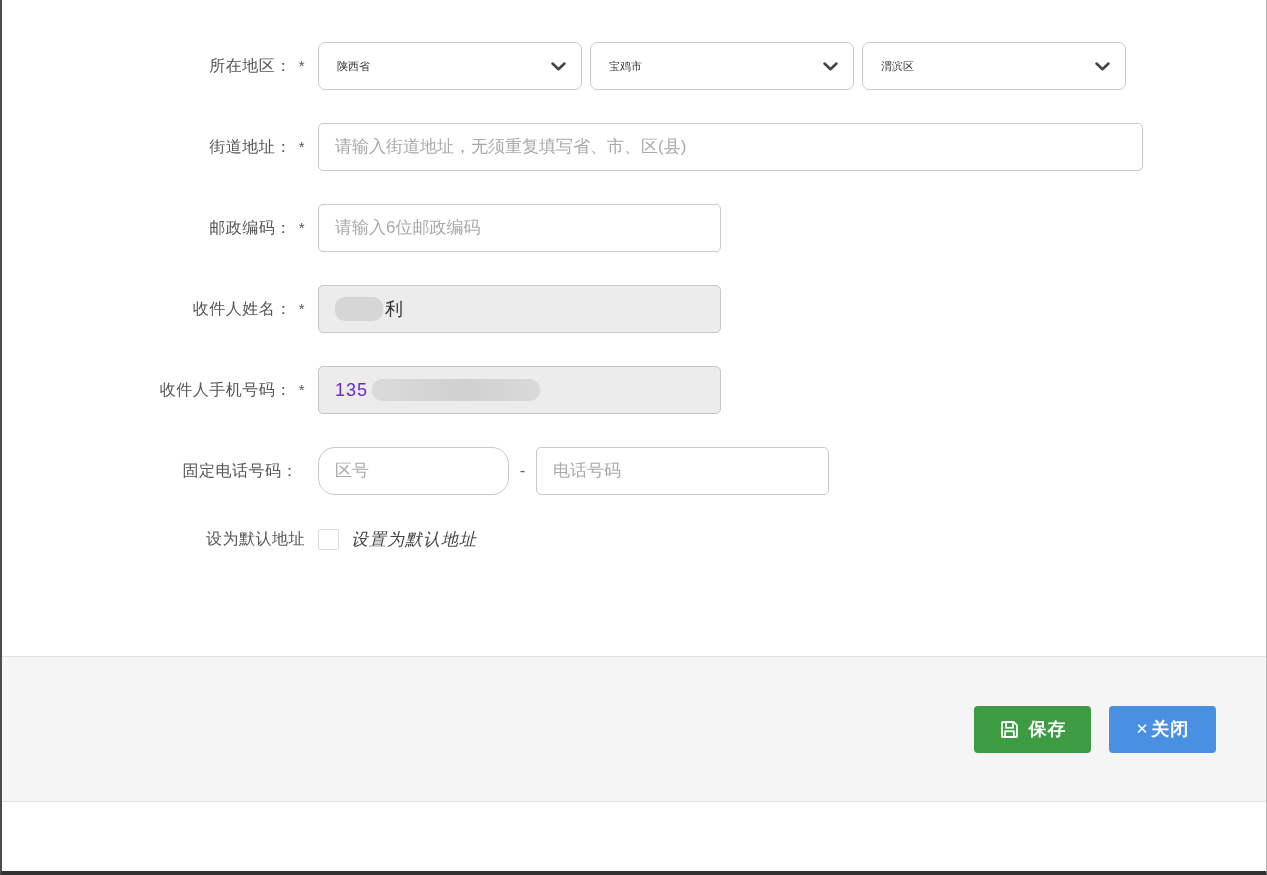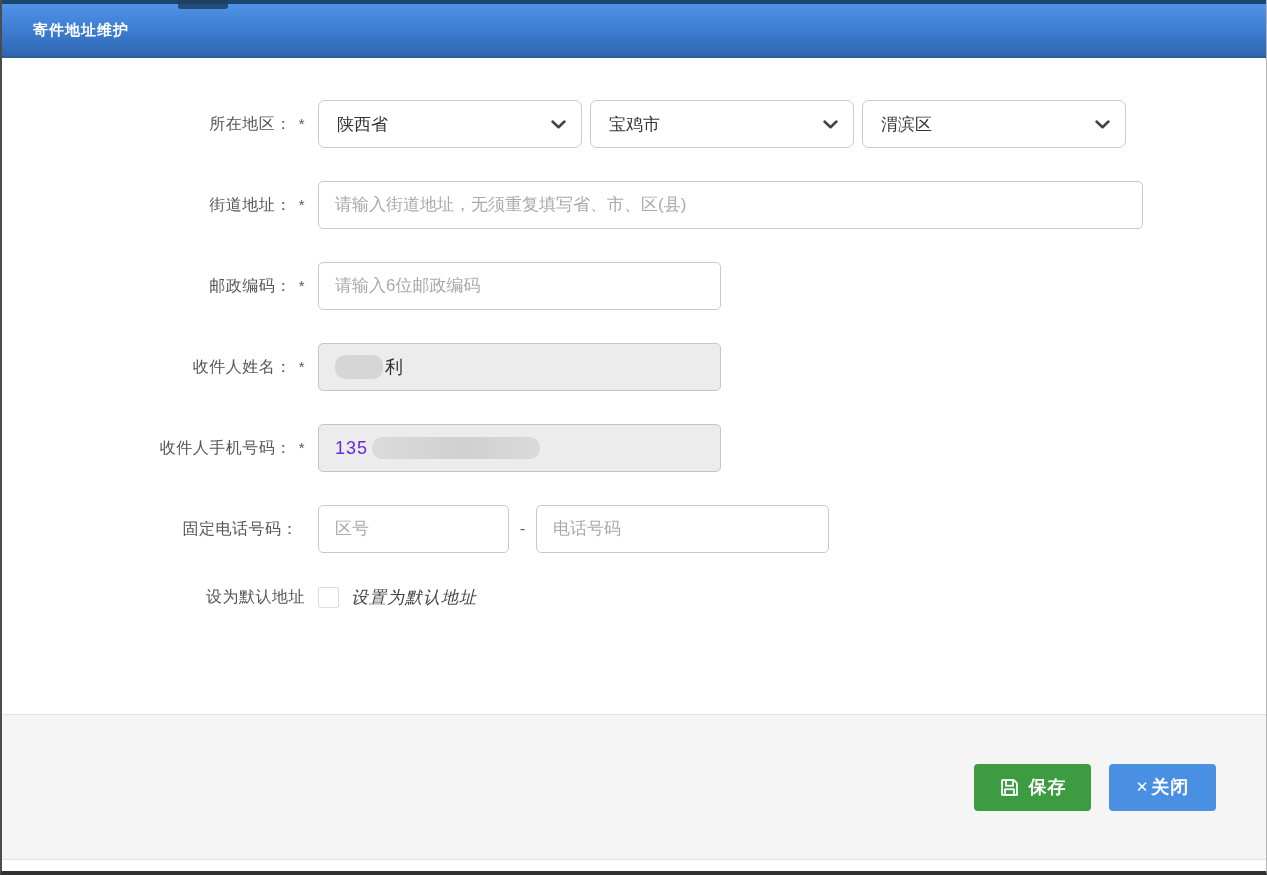--- a/index.html
+++ b/index.html
@@ -20,30 +20,30 @@
   .dialog-body { height:656px; padding-top:42px; overflow:hidden; }
   .form-row { display:flex; align-items:center; margin-bottom:33px; }
   .lbl { width:303px; text-align:right; font-size:16px; color:#555;
          flex:0 0 303px; letter-spacing:.5px; }
   .req { margin-left:7px; font-size:15px; color:#555; }
   .controls { display:flex; align-items:center; margin-left:13px; }
   
   .select-wrap { position:relative; width:264px; height:48px; background:#fff;
     border:1px solid #c9c9c9; border-radius:7px; display:flex; align-items:center;
     padding:0 38px 0 18px; margin-right:8px; cursor:pointer; }
-  .sel-text { font-size:17px; color:#333; }
+  .sel-text { font-size:11px; color:#333; }
   .chev { position:absolute; right:14px; top:50%; transform:translateY(-45%);
           line-height:0; }
   
   .txt { height:48px; border:1px solid #c9c9c9; border-radius:5px;
          font-size:17px; color:#4c1d95; padding:0 16px; background:#fff; outline:none;
          font-family:"Liberation Sans","DejaVu Sans",sans-serif; }
   .txt::placeholder { color:#a9a9a9; opacity:1; }
   .w-street { width:825px; } .w-mid { width:403px; }
-  .w-area { width:191px; } .w-phone { width:293px; }
+  .w-area { width:191px;border-radius:17px; } .w-phone { width:293px; }
   .dash { width:27px; text-align:center; color:#666; font-size:17px; }
   
   .disabled-box { width:403px; height:48px; background:#ececec;
     border:1px solid #c6c6c6; border-radius:5px; display:flex; align-items:center;
     padding:0 16px; font-size:18px; color:#444; }
   .blur-blob { display:inline-block; height:24px; width:48px; border-radius:10px;
     background:#d6d6d6; margin-right:2px; vertical-align:middle; }
   .blur-blob.long { height:22px; width:168px; margin-left:4px;
     background:linear-gradient(90deg,#dbdbdb,#d0d0d0 55%,#dadada); }
   .name-char { color:#333; }
@@ -64,24 +64,20 @@
   .btn-save { width:117px; background:#3d9b41; gap:9px; }
   .btn-close { width:107px; background:#4a90e2; gap:2px; }
   .btn .x { font-size:15px; font-weight:bold; }
   .icon-svg { line-height:0; display:inline-block; }
 </style>
 </head>
 <body>
 
 <div class="dialog">
 
-  <div class="dialog-header">
-    <span class="dialog-title">寄件地址维护</span>
-    <div class="top-artifact"></div>
-  </div>
 
   <div class="dialog-body">
 
     <div class="form-row">
       <div class="lbl"><span>所在地区：</span><span class="req">*</span></div>
       <div class="controls">
         <div class="select-wrap">
           <span class="sel-text">陕西省</span>
           <span class="chev">
             <svg width="17" height="11" viewBox="0 0 17 11">

